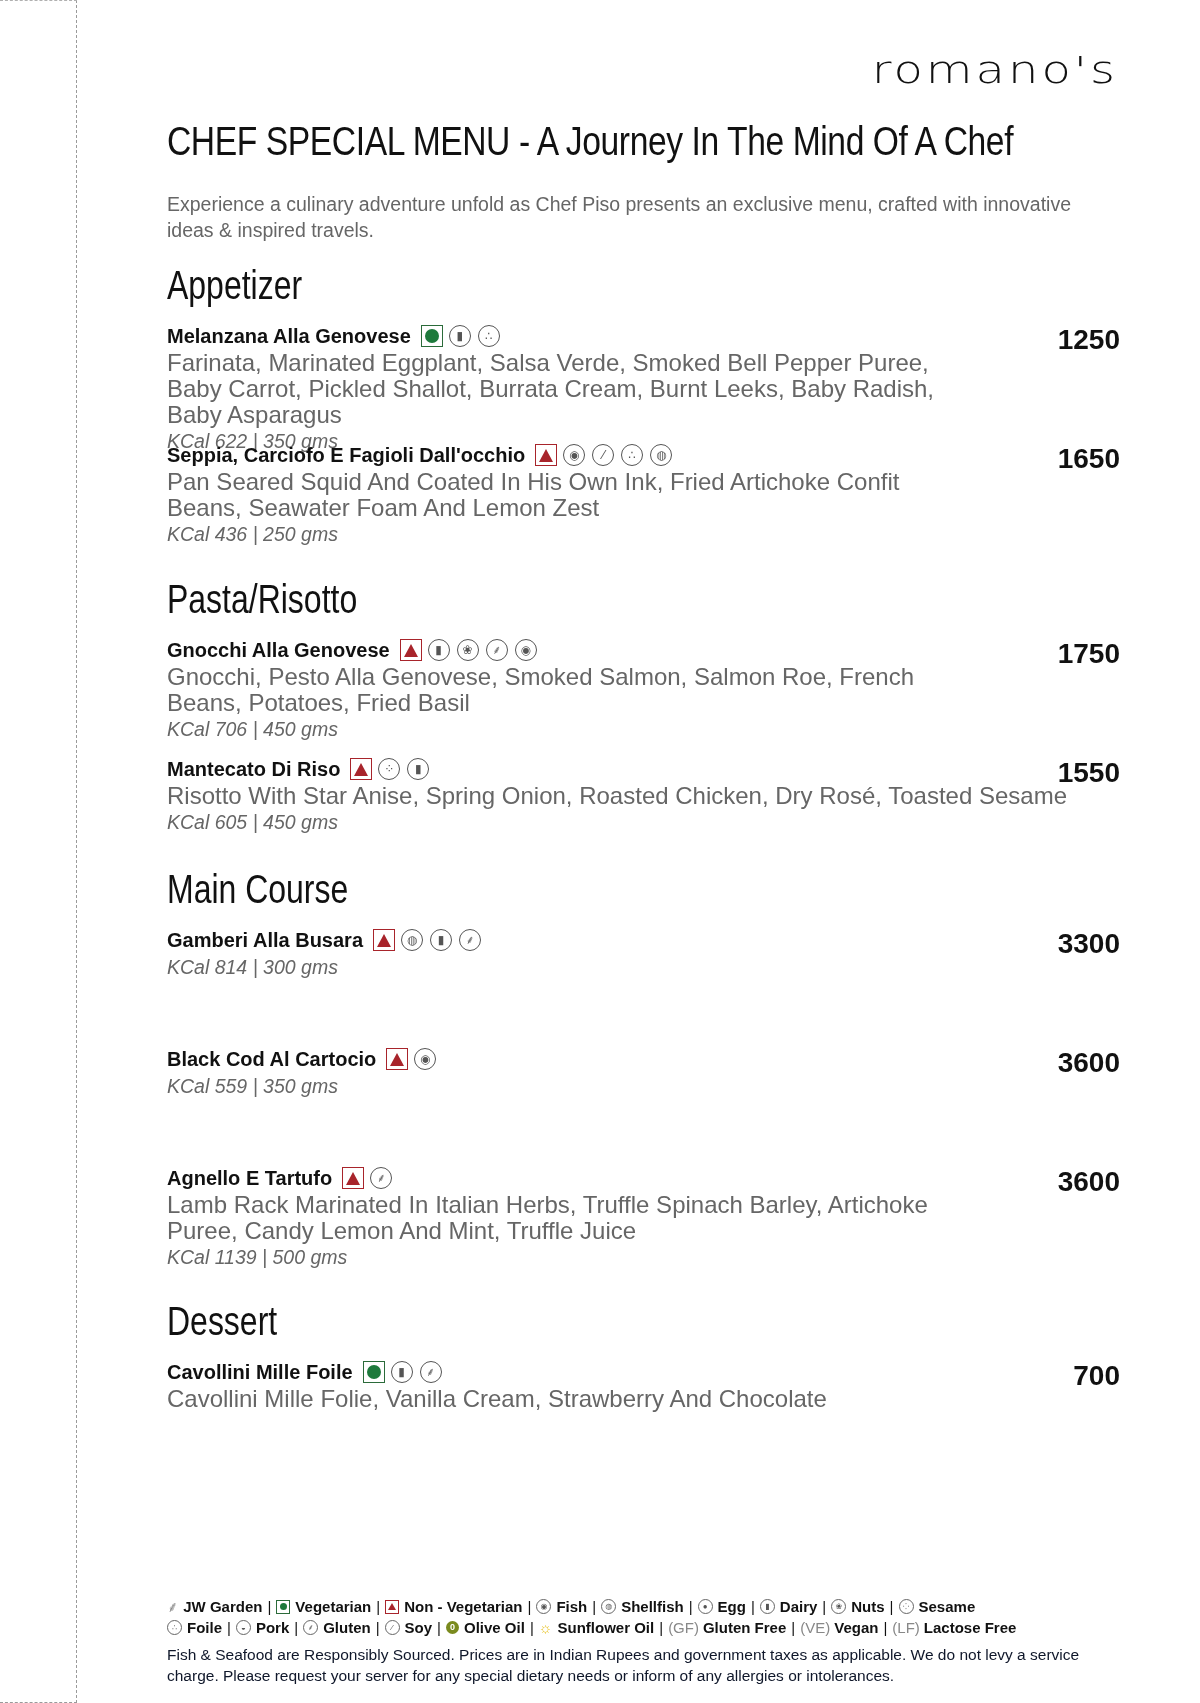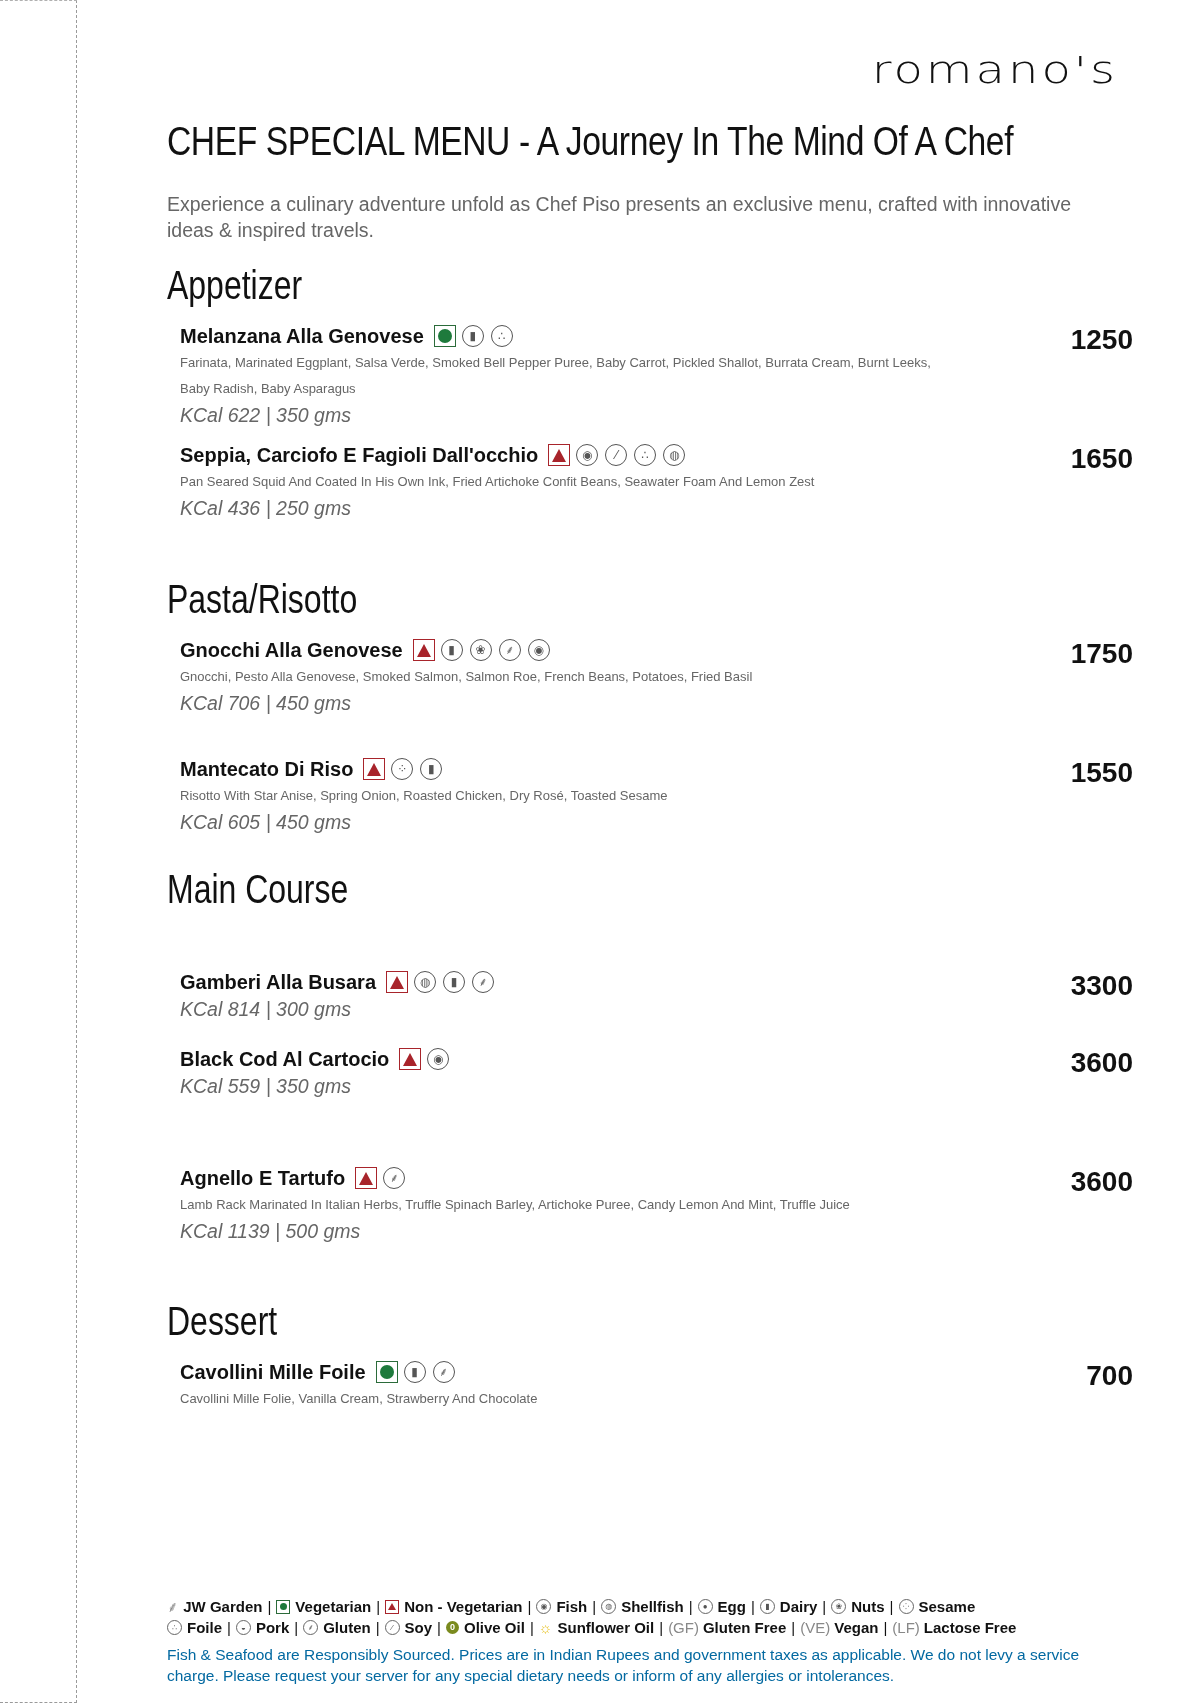--- a/index.html
+++ b/index.html
@@ -3,44 +3,44 @@
 <meta charset="utf-8">
 <style>
   html, body { margin: 0; padding: 0; background: #ffffff; }
   body { width: 1200px; height: 1703px; position: relative; overflow: hidden; font-family: "DejaVu Sans", sans-serif; color: #111; }
   .margin-box { position: absolute; left: 0; top: 0; width: 77px; height: 1703px; border: 1px dashed #9a9a9a; border-left: none; box-sizing: border-box; border-top: 1px dashed #b0b0b0; }
   .logo { position: absolute; right: 82px; top: 48px; font-family: "DejaVu Sans", sans-serif; font-size: 48px; font-weight: 300; letter-spacing: 3px; color: #111; transform: scaleY(0.78); transform-origin: top right; }
   .content { position: absolute; left: 167px; top: 118px; width: 953px; }
   .title { font-family: "Liberation Sans Narrow", "Liberation Sans", sans-serif; font-size: 41px; font-weight: 400; margin: 0; letter-spacing: -0.5px; transform: scaleX(0.82); transform-origin: left; white-space: nowrap; color: #111; }
   .intro { font-family: "Liberation Sans", sans-serif; font-size: 19.5px; color: #666; line-height: 26px; margin-top: 26px; width: 930px; }
   .section-title { font-family: "Liberation Sans", sans-serif; font-size: 41px; font-weight: 400; color: #111; margin: 0; transform: scaleX(0.78); transform-origin: left; white-space: nowrap; }
-  .item { position: relative; margin-left: 13px; }
+  .item { position: relative; }
   .item-head { display: flex; align-items: center; height: 28px; }
   .item-name { font-family: "Liberation Sans", sans-serif; font-weight: 700; font-size: 20px; color: #111; margin-right: 10px; white-space: nowrap; }
   .price { position: absolute; right: 0; top: 2px; font-family: "Liberation Sans", sans-serif; font-weight: 700; font-size: 28px; color: #111; }
-  .desc { font-family: "Liberation Sans", sans-serif; font-size: 13px; color: #666; line-height: 26px; }
+  .desc { font-family: "Liberation Sans", sans-serif; font-size: 24px; color: #666; line-height: 26px; }
   .kcal { font-family: "Liberation Sans", sans-serif; font-size: 19.5px; color: #666; font-style: italic; line-height: 26px; }
   .veg-mark { width: 22px; height: 22px; border: 1.5px solid #2b6b3a; box-sizing: border-box; display: inline-flex; align-items: center; justify-content: center; margin-right: 6px; }
   .veg-mark .dot { width: 14px; height: 14px; border-radius: 50%; background: #1e7a3c; }
   .nonveg-mark { width: 22px; height: 22px; border: 1.5px solid #a8242b; box-sizing: border-box; display: inline-flex; align-items: center; justify-content: center; margin-right: 6px; }
   .nonveg-mark .tri { width: 0; height: 0; border-left: 7px solid transparent; border-right: 7px solid transparent; border-bottom: 13px solid #a8242b; }
   .allergen { width: 22px; height: 22px; border: 1.5px solid #555; border-radius: 50%; box-sizing: border-box; display: inline-flex; align-items: center; justify-content: center; margin-right: 7px; font-size: 12px; color: #555; line-height: 1; }
   .legend { position: absolute; left: 167px; top: 1596px; width: 953px; font-family: "Liberation Sans", sans-serif; font-weight: 700; font-size: 15px; color: #111; line-height: 21px; }
   .legend .row { white-space: nowrap; display: flex; align-items: center; }
   .legend .sep { margin: 0 5px; font-weight: 400; }
   .legend .ico { display: inline-flex; align-items: center; justify-content: center; width: 13px; height: 13px; border: 1px solid #666; border-radius: 50%; margin-right: 5px; font-size: 8px; color: #555; font-weight: 400; }
   .legend .sq-veg { width: 12px; height: 12px; border: 1px solid #2b6b3a; display: inline-flex; align-items: center; justify-content: center; margin-right: 5px; }
   .legend .sq-veg i { width: 7px; height: 7px; border-radius: 50%; background: #1e7a3c; display: block; }
   .legend .sq-nv { width: 12px; height: 12px; border: 1px solid #a8242b; display: inline-flex; align-items: center; justify-content: center; margin-right: 5px; }
   .legend .sq-nv i { width: 0; height: 0; border-left: 4px solid transparent; border-right: 4px solid transparent; border-bottom: 7px solid #a8242b; display: block; }
   .legend .olive { width: 13px; height: 13px; border-radius: 50%; background: #7a8a1e; color: #fff; font-size: 9px; display: inline-flex; align-items: center; justify-content: center; margin-right: 5px; }
   .legend .sun { color: #e8c42a; font-size: 15px; margin-right: 5px; font-weight: 400; }
   .legend .abbr { color: #888; font-weight: 400; margin-right: 4px; }
   .legend .leaf { color: #888; font-weight: 400; margin-right: 5px; }
-  .footer-note { position: absolute; left: 167px; top: 1644px; width: 960px; font-family: "Liberation Sans", sans-serif; font-size: 15.5px; color: #0369a1; line-height: 21px; }
+  .footer-note { position: absolute; left: 167px; top: 1644px; width: 960px; font-family: "Liberation Sans", sans-serif; font-size: 15.5px; color: #0f172a; line-height: 21px; }
 </style>
 </head>
 <body>
 
 <div class="margin-box"></div>
 
 <div class="logo">romano's</div>
 
 <div class="content">
   <h1 class="title">CHEF SPECIAL MENU - A Journey In The Mind Of A Chef</h1>
@@ -99,21 +99,21 @@
             <span class="tri"></span>
           </span>
           <span class="allergen">⁘</span>
           <span class="allergen">▮</span>
         </div>
         <span class="price">1550</span>
         <div class="desc" style="width: 900px;">Risotto With Star Anise, Spring Onion, Roasted Chicken, Dry Rosé, Toasted Sesame</div>
         <div class="kcal">KCal 605 | 450 gms</div>
       </div>
       <h2 class="section-title" style="position: absolute; left: 0px; top: 748px;">Main Course</h2>
-      <div class="item" style="position: absolute; left: 0px; width: 953px; top: 850px;">
+      <div class="item" style="position: absolute; left: 0px; width: 953px; top: 808px;">
         <div class="item-head">
           <span class="item-name">Gamberi Alla Busara</span>
           <span class="nonveg-mark">
             <span class="tri"></span>
           </span>
           <span class="allergen">◍</span>
           <span class="allergen">▮</span>
           <span class="allergen">⸙</span>
         </div>
         <span class="price">3300</span>

